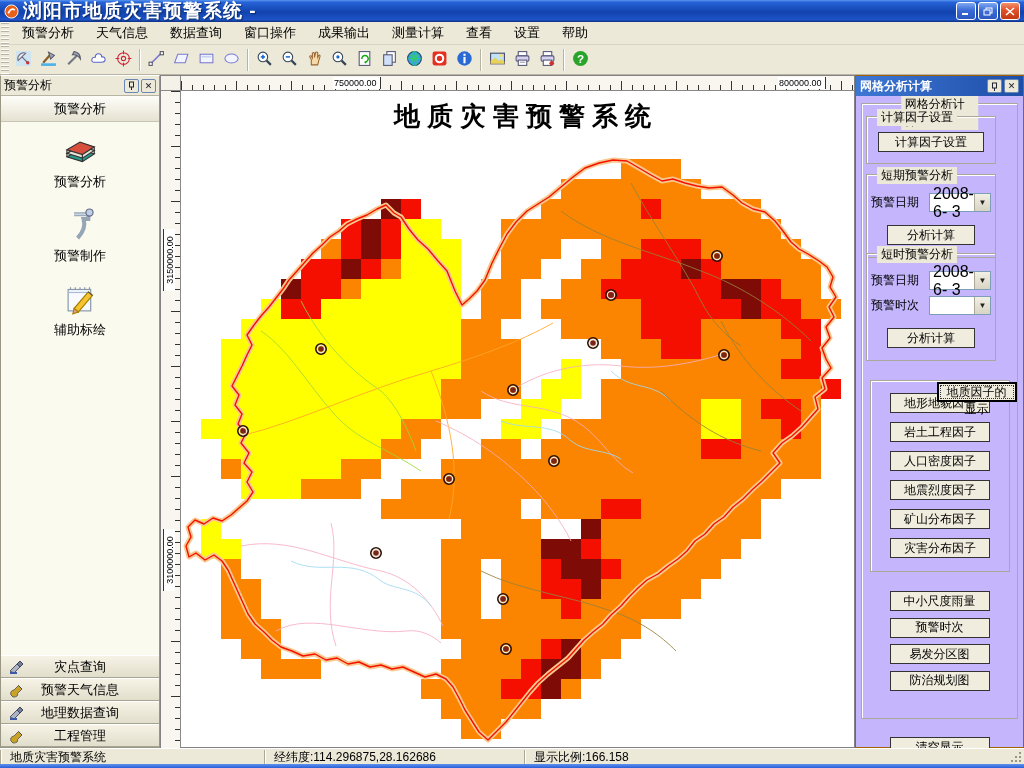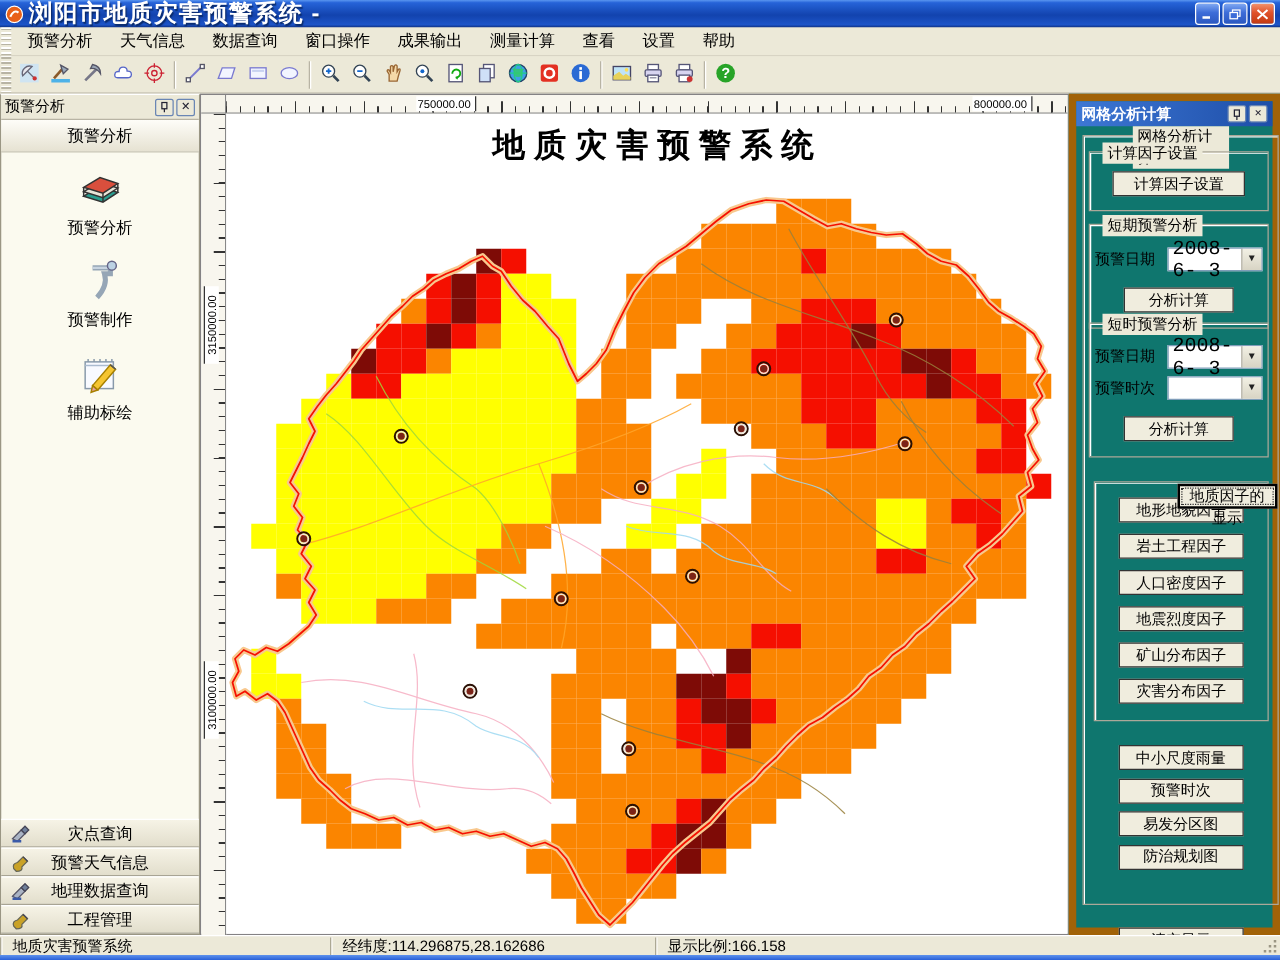--- a/index.html
+++ b/index.html
@@ -70,29 +70,29 @@
     background:repeating-linear-gradient(180deg,#333 0 1px,transparent 1px 11px); }
   #ruler-left .vticks-major { position:absolute; right:0; top:0; height:100%; width:9px;
     background:repeating-linear-gradient(180deg,#333 0 1px,transparent 1px 55px); }
   .vlabel { position:absolute; left:2px; width:62px; height:12px; background:#fff; border-top:1px solid #333;
     font-size:9px; line-height:12px; text-align:center; transform:rotate(-90deg); transform-origin:0 0; }
   #map-canvas { position:absolute; left:20px; top:15px; width:673px; height:656px; background:#fff; }
   #map-canvas svg { display:block; }
   .map-title-text { font-family:"DejaVu Serif","Liberation Serif",serif; font-weight:bold; font-size:26px; letter-spacing:7px; }
   
   #right-panel { position:absolute; left:855px; top:75px; width:169px; height:673px;
-    background:#0f766e; border:6px solid #a16207;font-family:Liberation Mono, monospace; }
+    background:#c4b5fd; border:1px solid #a16207; }
   #rp-titlebar { height:20px; background:linear-gradient(90deg,#3D77D4,#1E4EA8);
     display:flex; align-items:center; padding:0 4px; }
   #rp-title { color:#fff; font-size:12px; font-weight:bold; }
   #rp-outer { position:absolute; left:5px; top:27px; width:157px; height:616px;
     border:1px solid #ACA899; box-shadow:1px 1px 0 #fff inset; }
   .grp-label { position:absolute; top:-8px; left:10px; background:#ECE9D8; padding:0 4px; font-size:12px; }
   .grp-label.centered { left:50%; transform:translateX(-50%); }
-  .fieldset { position:absolute; left:4px; width:144px; border:1px solid #ACA899; box-shadow:1px 1px 0 #fff inset; }
+  .fieldset { position:absolute; left:4px; width:130px; border:1px solid #ACA899; box-shadow:1px 1px 0 #fff inset; }
   .w-btn { position:absolute; left:50%; transform:translateX(-50%); height:20px;
     background:#F0EDDE; border:1px solid #333; font-size:12px; font-family:inherit; padding:0 4px; }
   .w-btn.focused { border:2px solid #000; outline:1px dotted #333; outline-offset:-4px; }
   .form-row { position:absolute; left:4px; right:4px; height:19px; display:flex; align-items:center; }
   .form-row .lbl { font-size:12px; width:58px; }
   .combo { flex:1; height:19px; background:#fff; border:1px solid #7F9DB9; display:flex; align-items:center; position:relative; }
   .combo .combo-value { font-size:16px; padding-left:3px; flex:1; }
   .combo .combo-arrow { width:16px; height:17px; background:linear-gradient(180deg,#F2F0E4,#D8D4C4);
     border-left:1px solid #ACA899; font-size:8px; display:flex; align-items:center; justify-content:center; color:#222; }
   

